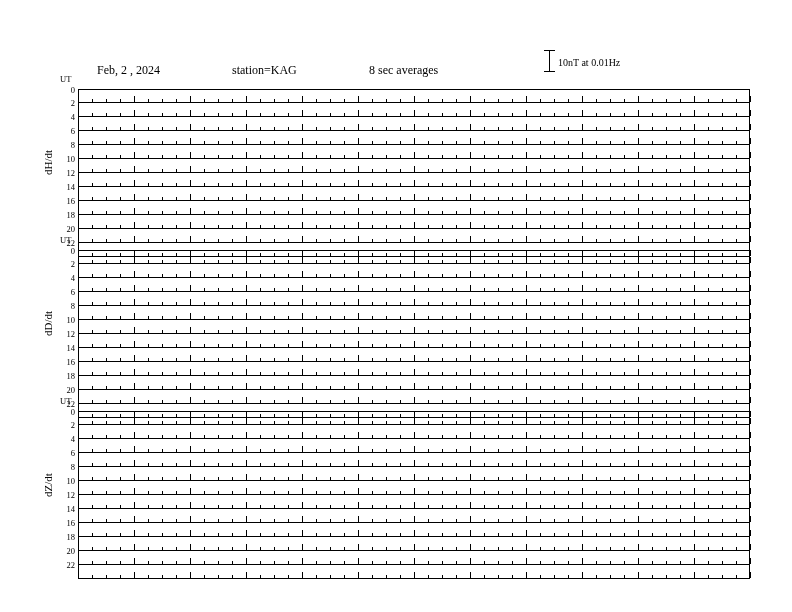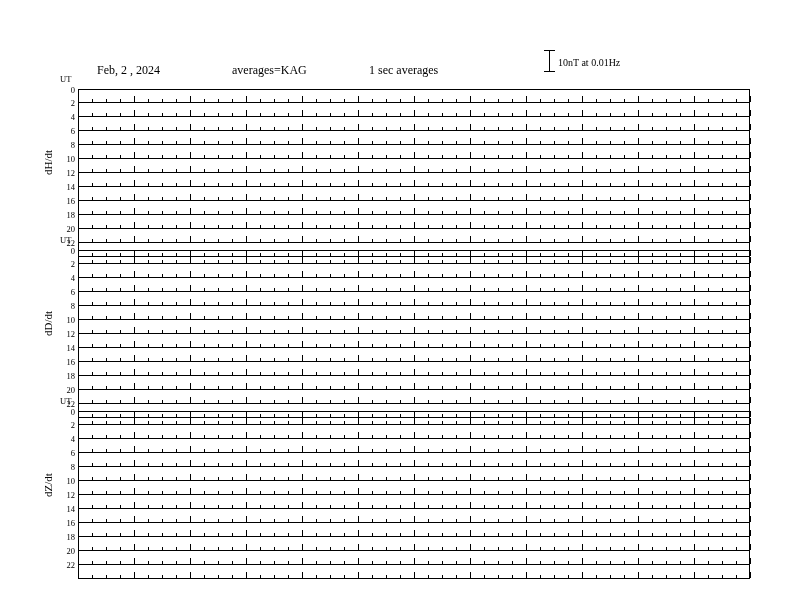--- a/index.html
+++ b/index.html
@@ -130,22 +130,22 @@
     background: #000;
   }
 </style>
 </head>
 <body>
 
 <div id="page">
 
 
   <div class="subitem sub-date">Feb, 2  , 2024</div>
-  <div class="subitem sub-station">averages=KAG</div>
-  <div class="subitem sub-avg">1 sec averages</div>
+  <div class="subitem sub-station">station=KAG</div>
+  <div class="subitem sub-avg">8 sec averages</div>
 
   <div class="scalebar">
     <div class="cap top"></div>
     <div class="vline"></div>
     <div class="cap bot"></div>
   </div>
   <div class="scale-label">10nT at 0.01Hz</div>
 
   <div class="panel-ut" style="left:60px; top:74px;">UT</div>
   <div class="panel-ylabel" style="left:42px; top:175px;">dH/dt</div>

